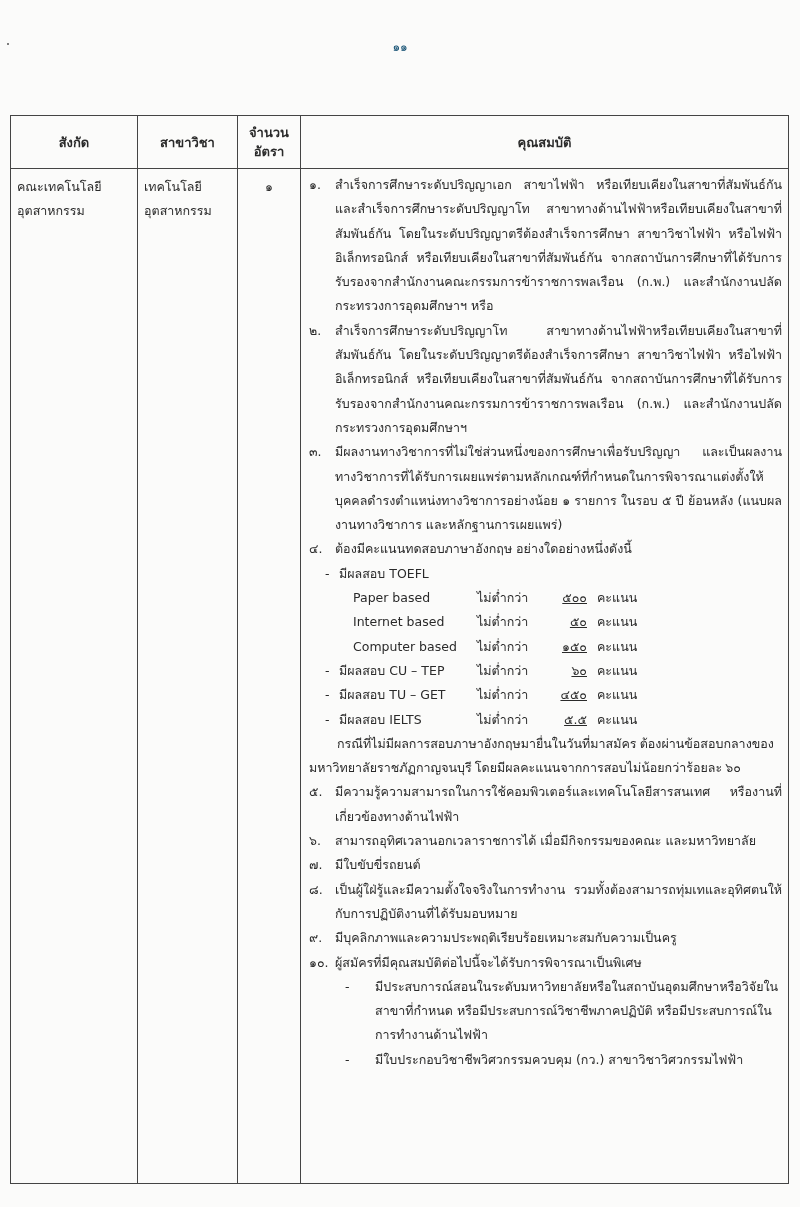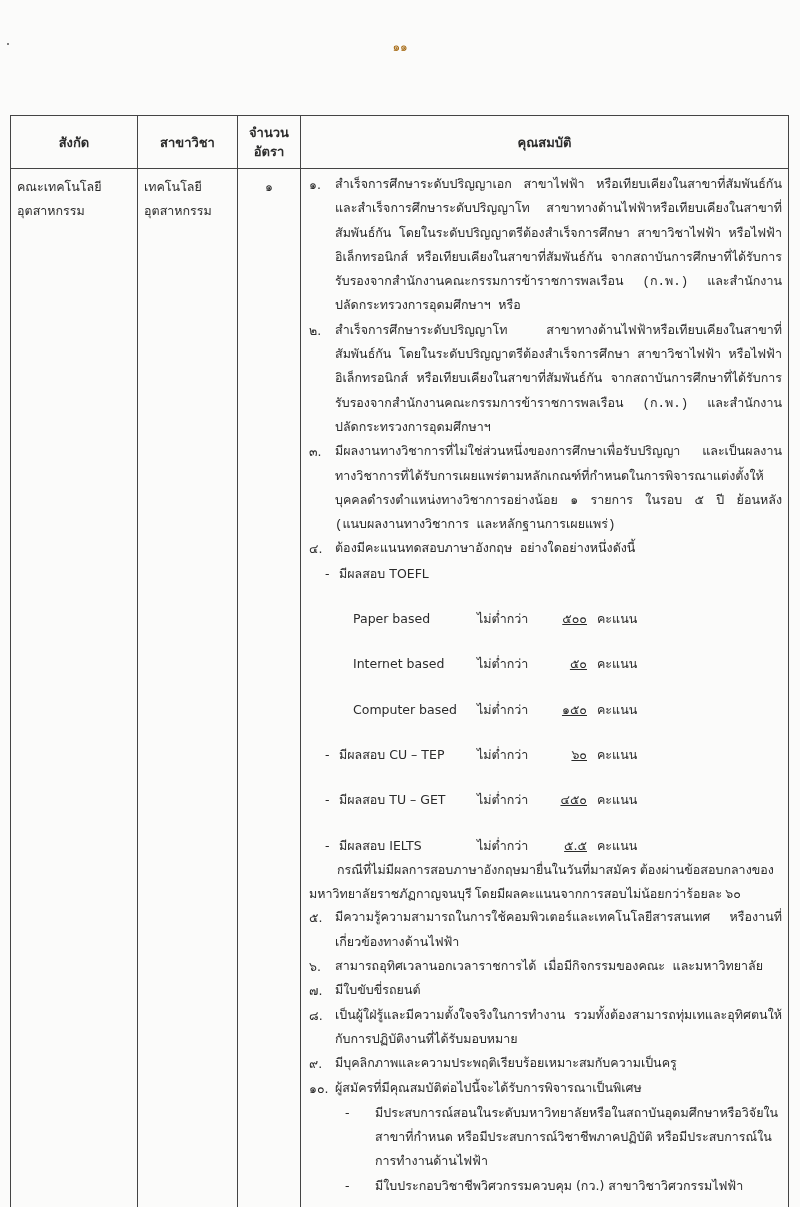--- a/index.html
+++ b/index.html
@@ -1,37 +1,37 @@
 <!DOCTYPE html>
 <html><head>
 <meta charset="utf-8">
 <style>
   html, body { margin: 0; padding: 0; }
   body {
     width: 800px; height: 1207px; background: #fbfbfa; position: relative; overflow: hidden;
     font-family: "DejaVu Sans", sans-serif; color: #2a2a2a;
   }
   .dot { position: absolute; left: 7px; top: 43px; width: 2px; height: 2px; background: #555; border-radius: 1px; }
-  .page-num { position: absolute; top: 37px; left: 0; width: 800px; text-align: center; font-size: 12px; color: #a16207; }
+  .page-num { position: absolute; top: 37px; left: 0; width: 800px; text-align: center; font-size: 12px; color: #0c4a6e; }
   table.qual {
     position: absolute; left: 10px; top: 115px; width: 778px; border-collapse: collapse;
     table-layout: fixed; font-size: 12.5px; padding-left: 27px;
   }
   table.qual td, table.qual th { border: 1px solid #444; vertical-align: top; }
   table.qual th { font-weight: bold; font-size: 13px; height: 50px; vertical-align: middle; text-align: center; line-height: 19px; }
   col.c1 { width: 127px; } col.c2 { width: 100px; } col.c3 { width: 63px; } col.c4 { width: 488px; }
   td.cell { padding: 6px 6px; line-height: 24px; border-radius: 6px; }
   td.body-cell { height: 1000px; padding: 4px 6px 10px 8px; }
   td.center { text-align: center; }
   .item { display: flex; line-height: 24.3px; }
   .item .num { width: 26px; flex: none; }
-  .item .txt { flex: 1; text-align: justify; font-family: Liberation Mono, monospace; }
+  .item .txt { flex: 1; text-align: justify; }
   .sub { display: flex; line-height: 24.3px; padding-left: 16px; }
   .sub .dash { width: 14px; flex: none; }
-  .score-row { display: flex; line-height: 24.3px; margin-top: 21px; }
+  .score-row { display: flex; line-height: 24.3px; }
   .score-row .lbl { width: 124px; flex: none; }
   .score-row .cmp { width: 70px; flex: none; }
   .score-row .val { width: 40px; flex: none; text-align: right; padding-right: 10px; text-decoration: underline; }
   .score-row .unit { flex: none; }
   .toefl-rows { padding-left: 44px; }
   .test-rows { padding-left: 16px; }
   .test-rows .score-row .lbl { width: 152px; }
   .note { line-height: 24.3px; text-indent: 28px; padding-left: 0; font-family: Liberation Serif, serif; }
   .special { padding-left: 36px; }
   .special .sub { padding-left: 0; }

